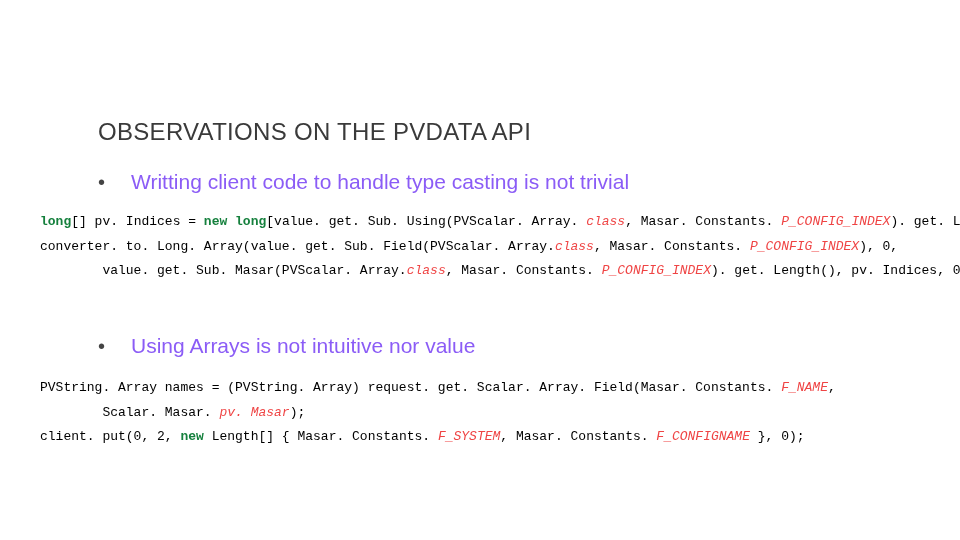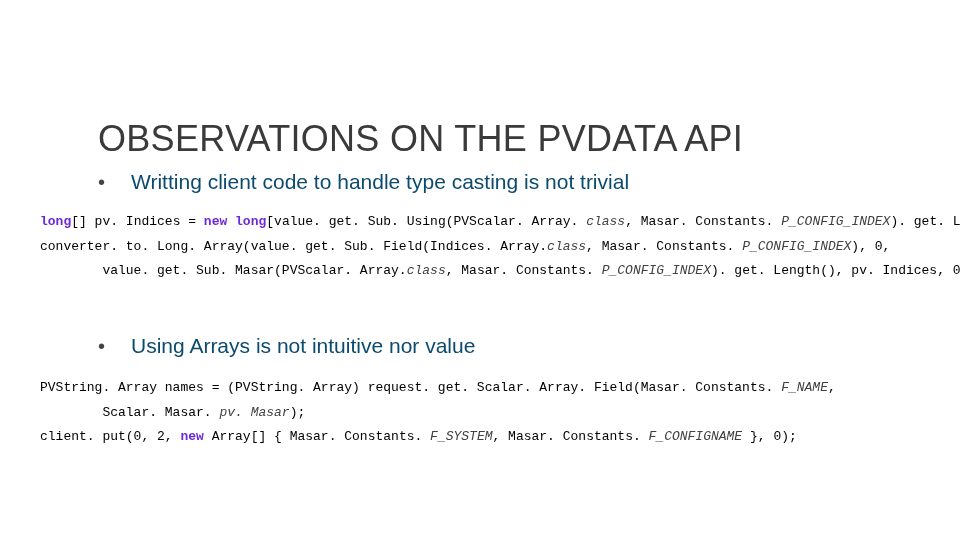--- a/index.html
+++ b/index.html
@@ -13,79 +13,79 @@
   .slide {
     width: 960px;
     height: 540px;
     position: relative;
     padding: 0;
   }
   .title {
     position: absolute;
     left: 98px;
     top: 118px;
-    font-size: 36px;
+    font-size: 24px;
     font-weight: 400;
     color: #3a3a3a;
     letter-spacing: 0.3px;
   }
   .bullet-row {
     position: absolute;
     display: flex;
     align-items: flex-start;
     gap: 26px;
   }
   .bullet-row.b1 { left: 98px; top: 169px; }
   .bullet-row.b2 { left: 98px; top: 333px; }
   .bullet-dot {
     font-size: 20px;
     color: #444;
     line-height: 1.2;
     padding-top: 1px;
   }
   .bullet-text {
     font-size: 21px;
-    color: #0c4a6e;
+    color: #8b5cf6;
     line-height: 1.25;
     text-align: right;
   }
   .code-block {
     position: absolute;
     font-family: Consolas, "Courier New", monospace;
     font-size: 13px;
     line-height: 1.9;
     white-space: pre;
     color: #000;
   }
   .code1 { left: 40px; top: 210px; }
   .code2 { left: 40px; top: 376px; }
 
   
-  .kw  { color: #6d28d9; font-weight: bold; }
-  .fld { color: #404040; }
+  .kw  { color: #15803d; font-weight: bold; }
+  .fld { color: #ef4444; }
   .em  { font-style: italic; }
 </style>
 </head>
 <body>
 
 <div class="slide">
 
   <div class="title">OBSERVATIONS ON THE PVDATA API</div>
 
   <div class="bullet-row b1">
     <span class="bullet-dot">•</span>
     <span class="bullet-text">Writting client code to handle type casting is not trivial</span>
   </div>
 
   <div class="code-block code1"><span class="kw">long</span><span>[] pv. Indices = </span><span class="kw">new</span><span> </span><span class="kw">long</span><span>[value. get. Sub. Using(PVScalar. Array. </span><span class="fld em">class</span><span>, Masar. Constants. </span><span class="fld em">P_CONFIG_INDEX</span><span>). get. Length()];</span>
-<span>converter. to. Long. Array(value. get. Sub. Field(Indices. Array.</span><span class="fld em">class</span><span>, Masar. Constants. </span><span class="fld em">P_CONFIG_INDEX</span><span>), 0,</span>
+<span>converter. to. Long. Array(value. get. Sub. Field(PVScalar. Array.</span><span class="fld em">class</span><span>, Masar. Constants. </span><span class="fld em">P_CONFIG_INDEX</span><span>), 0,</span>
 <span>        value. get. Sub. Masar(PVScalar. Array.</span><span class="fld em">class</span><span>, Masar. Constants. </span><span class="fld em">P_CONFIG_INDEX</span><span>). get. Length(), pv. Indices, 0);</span></div>
 
   <div class="bullet-row b2">
     <span class="bullet-dot">•</span>
     <span class="bullet-text">Using Arrays is not intuitive nor value</span>
   </div>
 
   <div class="code-block code2"><span>PVString. Array names = (PVString. Array) request. get. Scalar. Array. Field(Masar. Constants. </span><span class="fld em">F_NAME</span><span>,</span>
 <span>        Scalar. Masar. </span><span class="fld em">pv. Masar</span><span>);</span>
-<span>client. put(0, 2, </span><span class="kw">new</span><span> Array[] { Masar. Constants. </span><span class="fld em">F_SYSTEM</span><span>, Masar. Constants. </span><span class="fld em">F_CONFIGNAME</span><span> }, 0);</span></div>
+<span>client. put(0, 2, </span><span class="kw">new</span><span> Length[] { Masar. Constants. </span><span class="fld em">F_SYSTEM</span><span>, Masar. Constants. </span><span class="fld em">F_CONFIGNAME</span><span> }, 0);</span></div>
 
 </div>
 
 </body></html>

